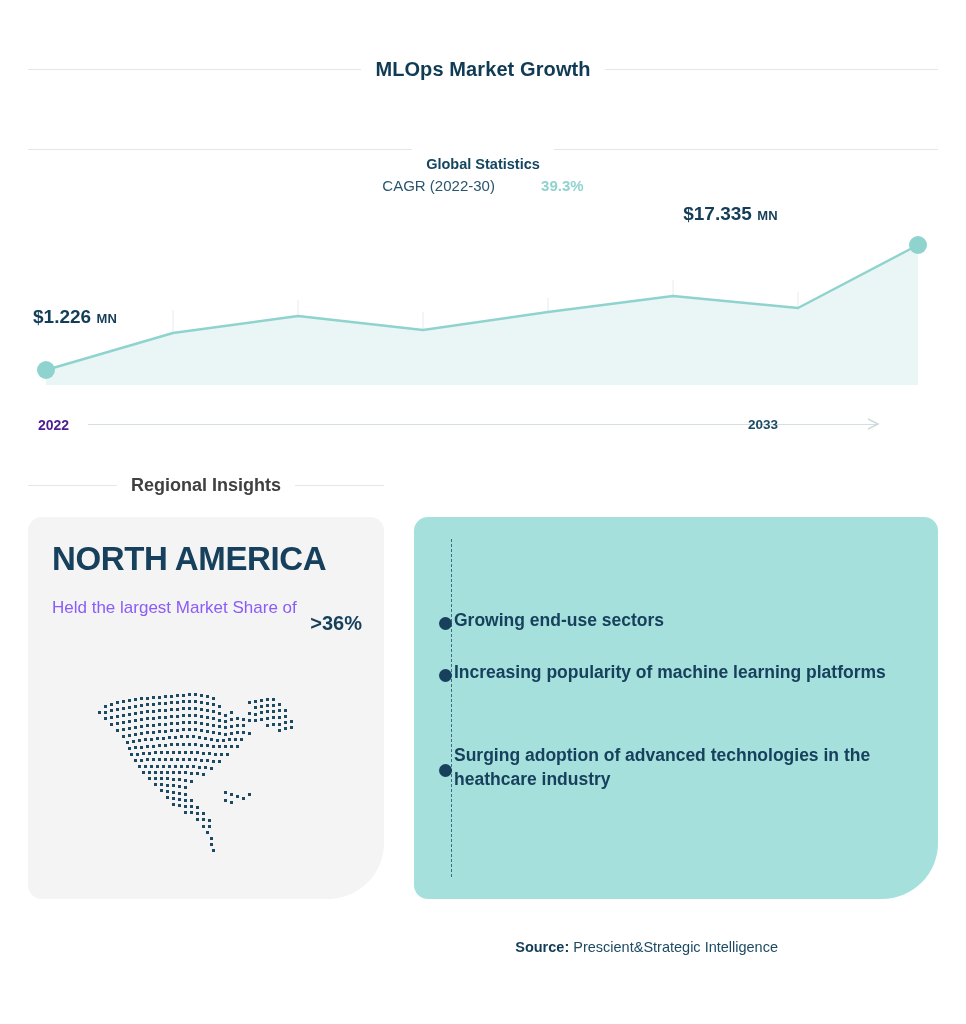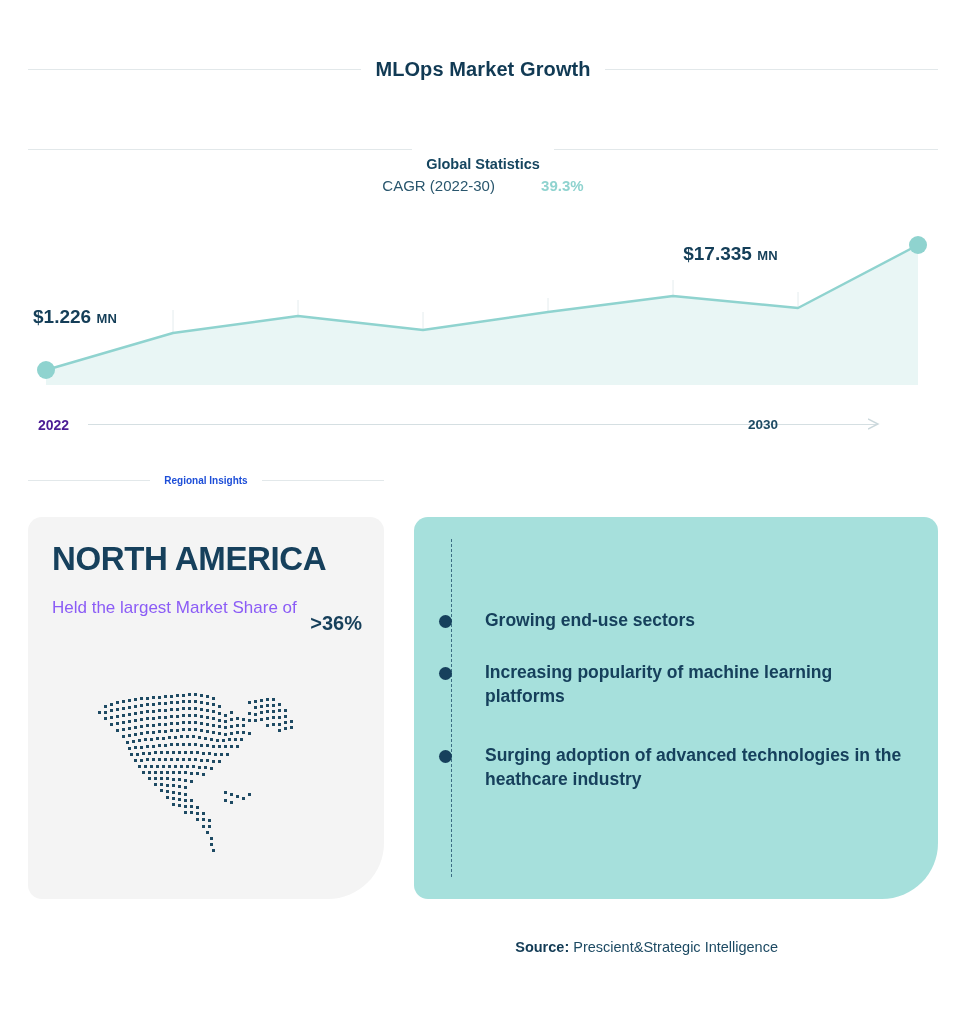--- a/index.html
+++ b/index.html
@@ -103,21 +103,20 @@
     color: #143e58;
   }
   .label-end {
     position: absolute;
     right: 28px;
     top: 203px;
     font-size: 19px;
     font-weight: bold;
     color: #143e58;
     text-align: right;
-    margin-top: 40px;
   }
   .unit {
     font-size: 13px;
     font-weight: bold;
     letter-spacing: .3px;
   }
 
   .axis-line {
     position: absolute;
     left: 88px;
@@ -157,23 +156,23 @@
     top: 475px;
     width: 356px;
   }
   .drivers-head {
     position: absolute;
     left: 414px;
     top: 475px;
     width: 524px;
   }
   .sub-txt {
-    font-size: 10px;
-    font-weight: bold;
-    color: #1d4ed8;
+    font-size: 18px;
+    font-weight: bold;
+    color: #404040;
   }
 
   
   .regional-card {
     position: absolute;
     left: 28px;
     top: 517px;
     width: 356px;
     height: 382px;
     background: #f4f4f4;
@@ -231,22 +230,22 @@
     top: 22px;
     bottom: 22px;
     width: 0;
     border-left: 1.5px dashed #2a5a74;
     opacity: .85;
   }
   .driver-item {
     position: absolute;
     left: 25px;
     display: flex;
-    align-items: flex-start;
-    gap: 33px;
+    align-items: center;
+    gap: 2px;
     width: 470px;
   }
   .driver-dot {
     flex: 0 0 auto;
     width: 13px;
     height: 13px;
     border-radius: 50%;
     background: #16405c;
     margin-top: 6px;
   }
@@ -320,21 +319,21 @@
   <div class="label-end">
     <span>$17.335</span>
     <span class="unit">MN</span>
   </div>
 
   <div class="axis-line"></div>
   <svg class="axis-arrow" viewBox="0 0 12 12">
     <path d="M0,1 L10,6 L0,11" fill="none" stroke="#cbd8dc" stroke-width="1.4"></path>
   </svg>
   <div class="year-left">2022</div>
-  <div class="year-right">2030</div>
+  <div class="year-right">2033</div>
 
   <div class="regional-head rule-heading">
     <span class="line"></span>
     <span class="txt sub-txt">Regional Insights</span>
     <span class="line"></span>
   </div>
 
 
   <div class="regional-card">
     <div class="region-title">NORTH AMERICA</div>

